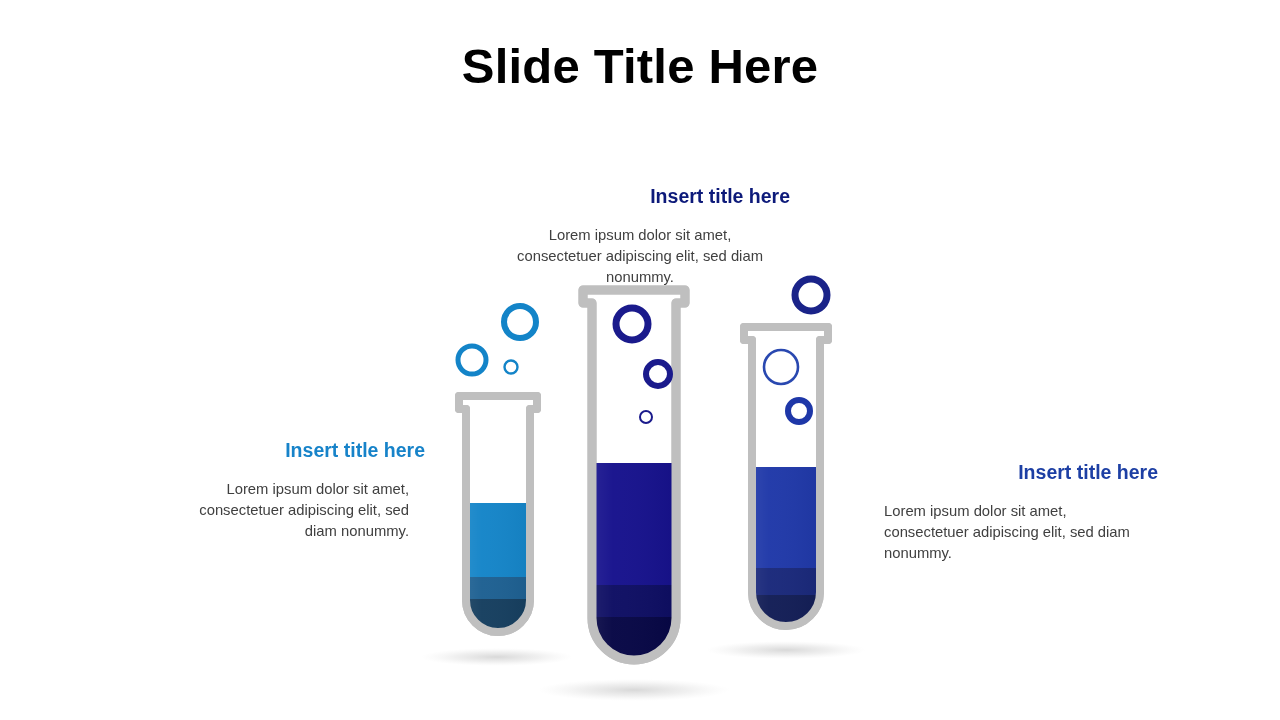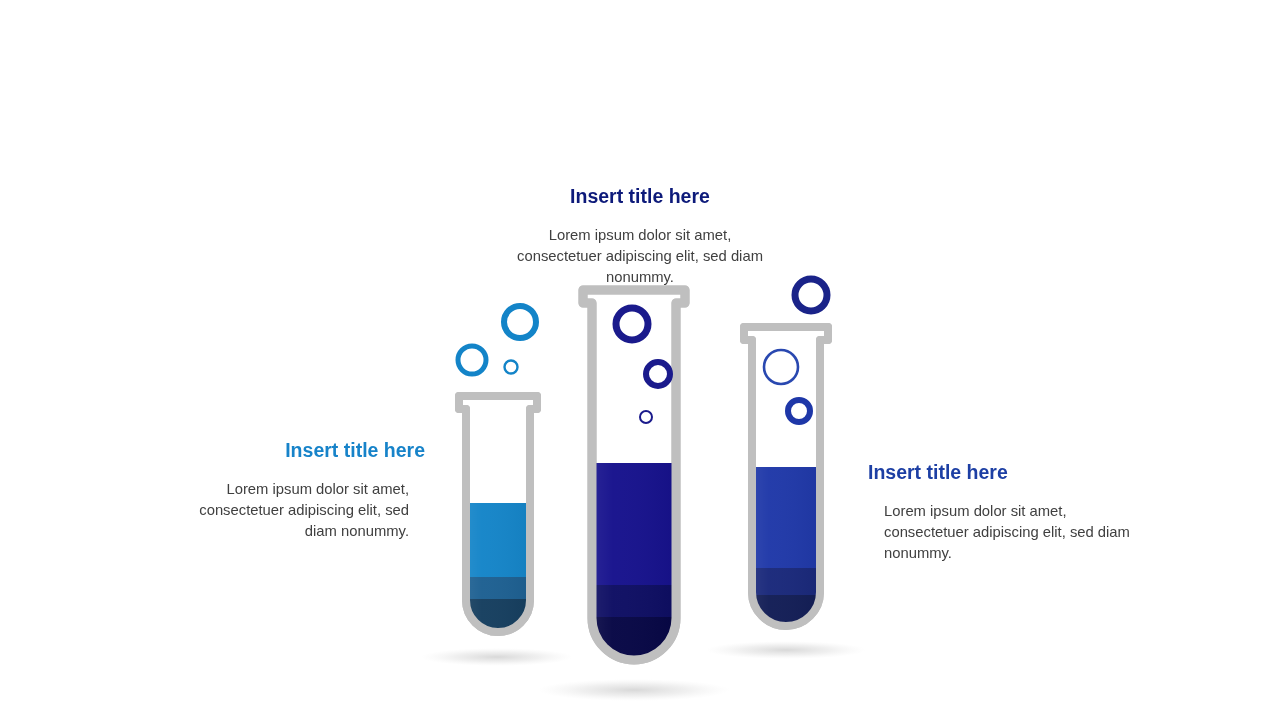--- a/index.html
+++ b/index.html
@@ -38,20 +38,21 @@
 
   
   .textblock {
     position: absolute;
   }
   .tb-title {
     font-size: 19.5px;
     font-weight: 700;
     line-height: 1.3;
     margin: 0 0 6px 0;
+    text-align: right;
   }
   .tb-body {
     font-size: 14.8px;
     font-weight: 400;
     color: #404040;
     line-height: 1.42;
     margin: 16px;
   }
 
   #tb-center {
@@ -87,20 +88,21 @@
     height: 720px;
     pointer-events: none;
   }
   .tubes svg { display: block; }
 </style>
 </head>
 <body>
 
 <div class="slide">
 
+  <div class="slide-title">Slide Title Here</div>
 
   <div class="tubes">
     <svg width="1280" height="720" viewBox="0 0 1280 720" xmlns="http://www.w3.org/2000/svg">
       <defs>
 
         <radialGradient id="shadowGrad" cx="50%" cy="50%" r="50%">
           <stop offset="0%" stop-color="#999999" stop-opacity="0.38"></stop>
           <stop offset="55%" stop-color="#AAAAAA" stop-opacity="0.18"></stop>
           <stop offset="100%" stop-color="#CCCCCC" stop-opacity="0"></stop>
         </radialGradient>

